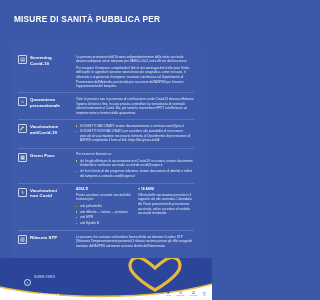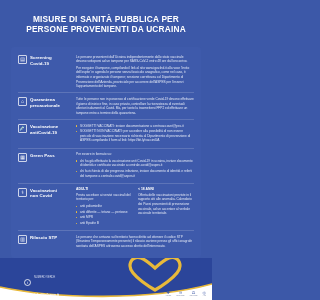--- a/index.html
+++ b/index.html
@@ -9,21 +9,21 @@
     background:#3c58a8;
     color:#ffffff;
     overflow:hidden;
     position:relative;
   }
   .poster { position:absolute; inset:0; background:#3c58a8; }
 
   
   .header {
     padding:14px 14px 7px 14px;
-    text-align:center;
+    text-align:left;
   }
   .header h1 {
     font-size:8.3px;
     line-height:1.22;
     font-weight:bold;
     letter-spacing:.2px;
     text-transform:uppercase;
     color:#ffffff;
   }
 
@@ -148,21 +148,20 @@
   .logo .cap { font-size:1.8px; color:#8a93ad; line-height:1; white-space:nowrap; }
 </style>
 </head>
 <body>
 
 <div class="poster">
 
   <div class="header">
     <h1>
       <span>MISURE DI SANITÀ PUBBLICA PER</span><br>
-      <span>PERSONE PROVENIENTI DA UCRAINA</span>
     </h1>
   </div>
 
   <div class="panel">
 
     <div class="row">
       <div class="lbl">
         <span class="ico">▤</span>
         <span class="lbl-txt">
           <span>Screening</span><br>

